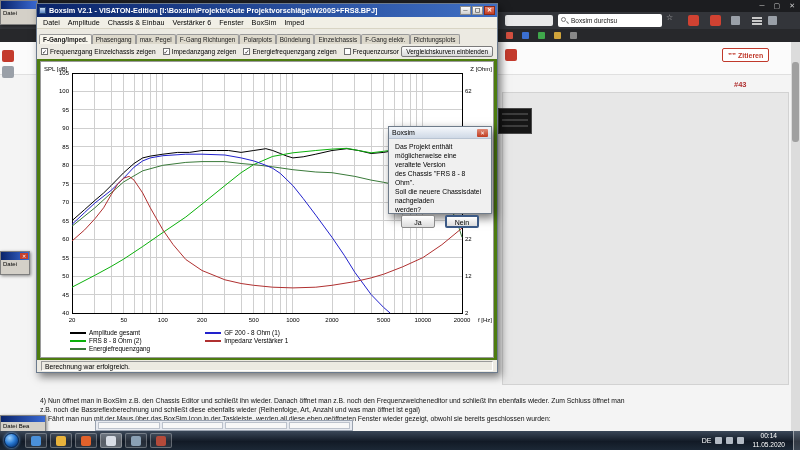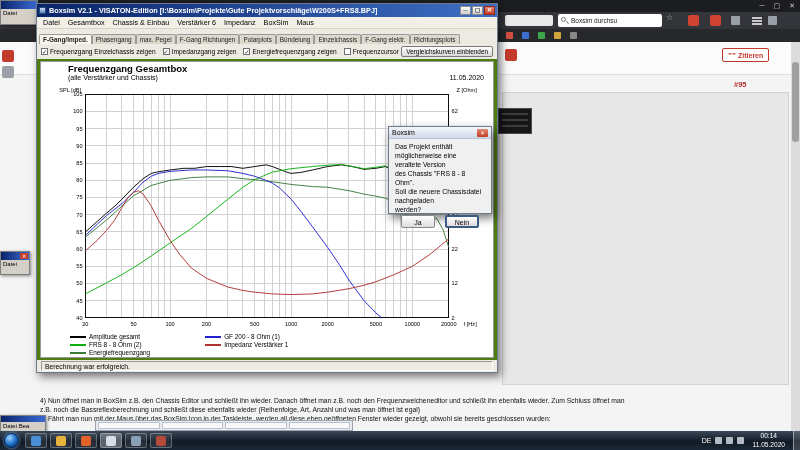--- a/index.html
+++ b/index.html
@@ -129,21 +129,21 @@
 
   <div class="page"></div>
   <div class="page-head"></div>
   <div class="page-icon-red"></div>
   <div class="page-icon-gray"></div>
   <div class="quote-btn">
     <span class="quote-ic">””</span>
     <span>Zitieren</span>
   </div>
   <div class="forum-ic"></div>
-  <a class="post-anchor">#95</a>
+  <a class="post-anchor">#43</a>
   <div class="post-box"></div>
   <div class="attach-thumb">
       <i></i>
       <i></i>
       <i></i>
     </div>
   <div class="instructions" id="instructions">
       <div>4) Nun öffnet man in BoxSim z.B. den Chassis Editor und schließt ihn wieder. Danach öffnet man z.B. noch den Frequenzweicheneditor und schließt ihn ebenfalls wieder. Zum Schluss öffnet man</div>
       <div>z.B. noch die Bassreflexberechnung und schließt diese ebenfalls wieder (Reihenfolge, Art, Anzahl und was man öffnet ist egal)</div>
       <div>5) Fährt man nun mit der Maus über das BoxSim Icon in der Taskleiste, werden all diese eben geöffneten Fenster wieder gezeigt, obwohl sie bereits geschlossen wurden:</div>
@@ -178,26 +178,26 @@
       <span class="bx-appicon"></span>
       <span class="bx-title-text">Boxsim V2.1 - VISATON-Edition [I:\Boxsim\Projekte\Gute Projektvorschläge\W200S+FRS8.BPJ]</span>
       <span class="tbtns">
         <span class="tbtn">─</span>
         <span class="tbtn">▢</span>
         <span class="tbtn close">✕</span>
       </span>
     </div>
     <div class="bx-menu" id="bx-menu">
         <span class="menu-item">Datei</span>
-        <span class="menu-item">Gesamtbox</span>
+        <span class="menu-item">Amplitude</span>
         <span class="menu-item">Chassis &amp; Einbau</span>
         <span class="menu-item">Verstärker 6</span>
-        <span class="menu-item">Impedanz</span>
+        <span class="menu-item">Fenster</span>
         <span class="menu-item">BoxSim</span>
-        <span class="menu-item">Maus</span>
+        <span class="menu-item">Imped</span>
       </div>
     <div class="bx-tabs" id="bx-tabs">
         <span class="tab active">F-Gang/Imped.</span>
         <span class="tab">Phasengang</span>
         <span class="tab">max. Pegel</span>
         <span class="tab">F-Gang Richtungen</span>
         <span class="tab">Polarplots</span>
         <span class="tab">Bündelung</span>
         <span class="tab">Einzelchassis</span>
         <span class="tab">F-Gang elektr.</span>
@@ -218,25 +218,20 @@
             <span>Energiefrequenzgang zeigen</span>
           </span>
           <span class="cb">
             <span class="cbbox"></span>
             <span>Frequenzcursor</span>
           </span>
         </span>
       <button class="cmp-btn">Vergleichskurven einblenden</button>
     </div>
     <div class="bx-chart">
-      <div class="ch-head">
-        <span class="ch-title">Frequenzgang Gesamtbox</span>
-        <span class="ch-sub">(alle Verstärker und Chassis)</span>
-        <span class="ch-date">11.05.2020</span>
-      </div>
       <svg id="plot" width="452" height="264" viewBox="0 0 452 264">
           <line x1="30" y1="10" x2="30" y2="250" stroke="#cfcfcf" stroke-width="1" shape-rendering="crispEdges"></line>
           <line x1="52.89186367723856" y1="10" x2="52.89186367723856" y2="250" stroke="#cfcfcf" stroke-width="1" shape-rendering="crispEdges"></line>
           <line x1="69.13389943631756" y1="10" x2="69.13389943631756" y2="250" stroke="#cfcfcf" stroke-width="1" shape-rendering="crispEdges"></line>
           <line x1="81.73220112736489" y1="10" x2="81.73220112736489" y2="250" stroke="#cfcfcf" stroke-width="1" shape-rendering="crispEdges"></line>
           <line x1="92.02576311355611" y1="10" x2="92.02576311355611" y2="250" stroke="#cfcfcf" stroke-width="1" shape-rendering="crispEdges"></line>
           <line x1="100.72884576553584" y1="10" x2="100.72884576553584" y2="250" stroke="#cfcfcf" stroke-width="1" shape-rendering="crispEdges"></line>
           <line x1="108.26779887263511" y1="10" x2="108.26779887263511" y2="250" stroke="#cfcfcf" stroke-width="1" shape-rendering="crispEdges"></line>
           <line x1="114.91762679079469" y1="10" x2="114.91762679079469" y2="250" stroke="#cfcfcf" stroke-width="1" shape-rendering="crispEdges"></line>
           <line x1="120.86610056368245" y1="10" x2="120.86610056368245" y2="250" stroke="#cfcfcf" stroke-width="1" shape-rendering="crispEdges"></line>

